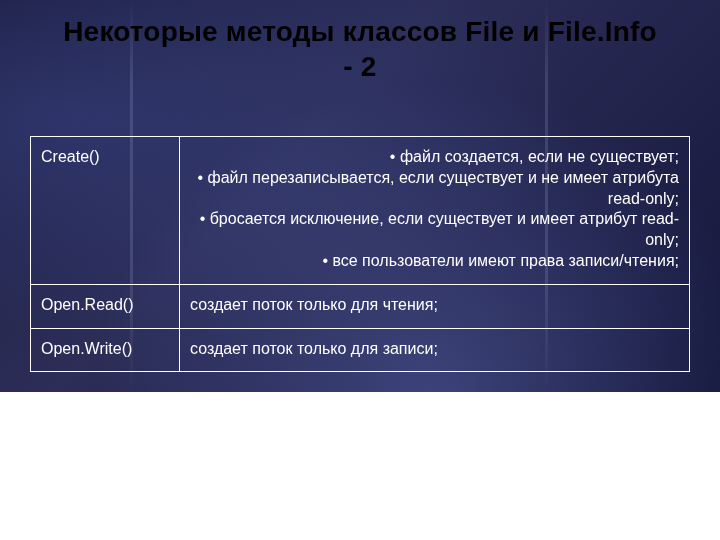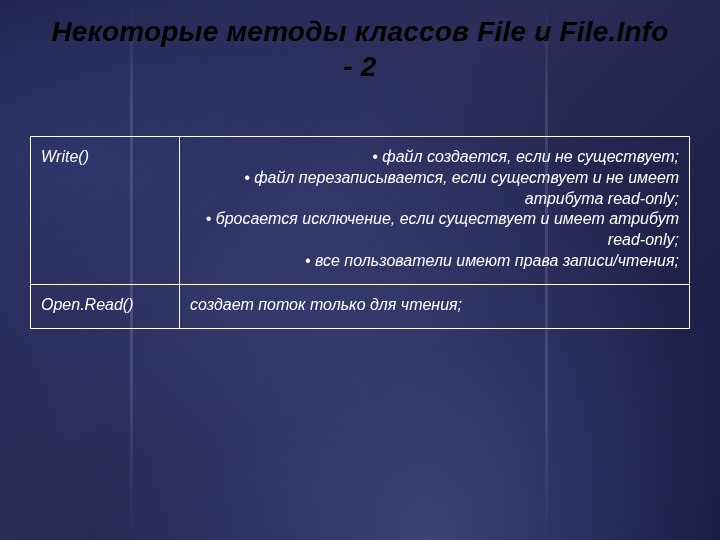--- a/index.html
+++ b/index.html
@@ -6,27 +6,26 @@
     margin: 0;
     padding: 0;
     width: 720px;
     height: 540px;
     overflow: hidden;
     font-family: Arial, "Helvetica Neue", sans-serif;
   }
   .slide {
     position: relative;
     width: 720px;
-    height: 540px;
+    height: 392px;
     background:
       radial-gradient(ellipse at 60% 100%, rgba(90,100,170,0.5) 0%, rgba(20,20,60,0) 55%),
       radial-gradient(ellipse at 10% 30%, rgba(60,70,140,0.5) 0%, rgba(20,20,60,0) 55%),
       linear-gradient(135deg, #1a1c3e 0%, #2c2e58 40%, #20224a 70%, #14173a 100%);
     box-sizing: border-box;
-    font-style: italic;
   }
   
   .slide::before, .slide::after {
     content: "";
     position: absolute;
     top: 0;
     width: 3px;
     height: 100%;
     background: linear-gradient(180deg, rgba(0,0,0,0) 0%, rgba(210,215,255,0.15) 20%, rgba(210,215,255,0.15) 70%, rgba(0,0,0,0) 100%);
   }
@@ -70,26 +69,30 @@
 </head>
 <body>
 <div class="slide">
 
   <div class="title">Некоторые методы классов File и File.Info
 - 2</div>
 
   <table class="tbl">
     <tbody>
         <tr>
-      <td class="method">Write()</td>
+      <td class="method">Create()</td>
       <td style="white-space: pre-line; text-align: right;">• файл создается, если не существует;
 • файл перезаписывается, если существует и не имеет атрибута read-only;
 • бросается исключение, если существует и имеет атрибут read-only;
 • все пользователи имеют права записи/чтения;</td>
     </tr>
     <tr>
       <td class="method">Open.Read()</td>
       <td>создает поток только для чтения;</td>
     </tr>
+    <tr>
+      <td class="method">Open.Write()</td>
+      <td>создает поток только для записи;</td>
+    </tr>
   </tbody>
     </table>
 
 </div>
 
 </body></html>

